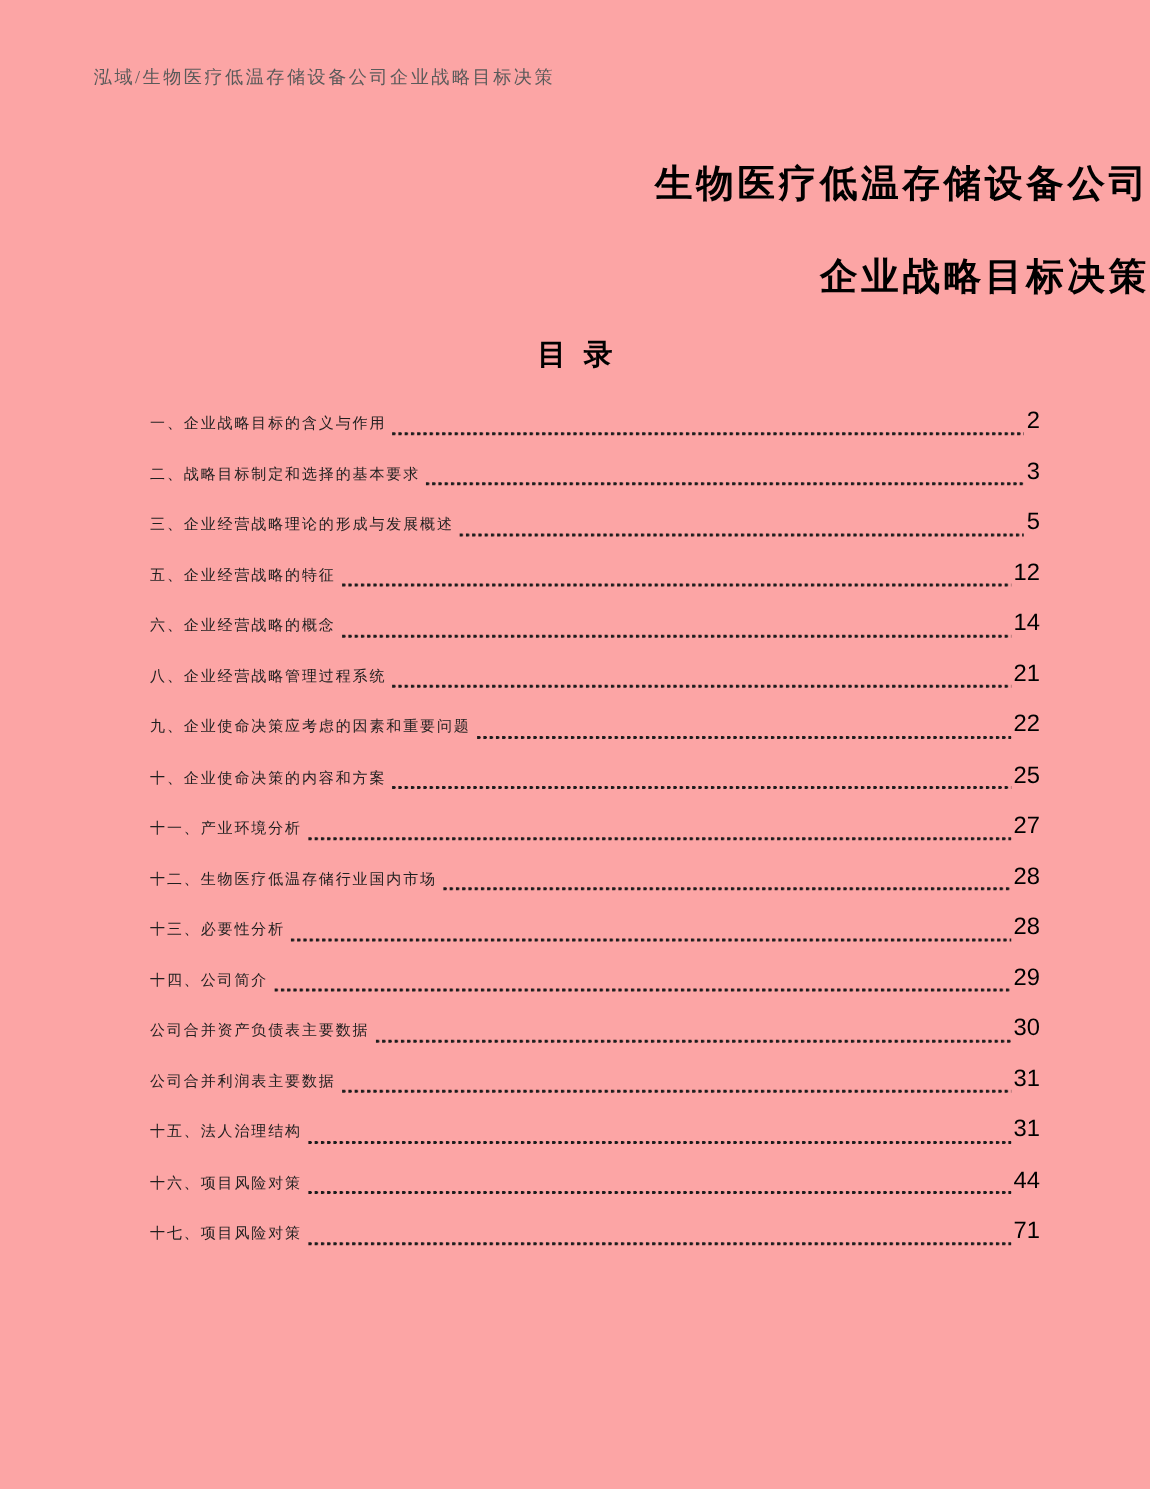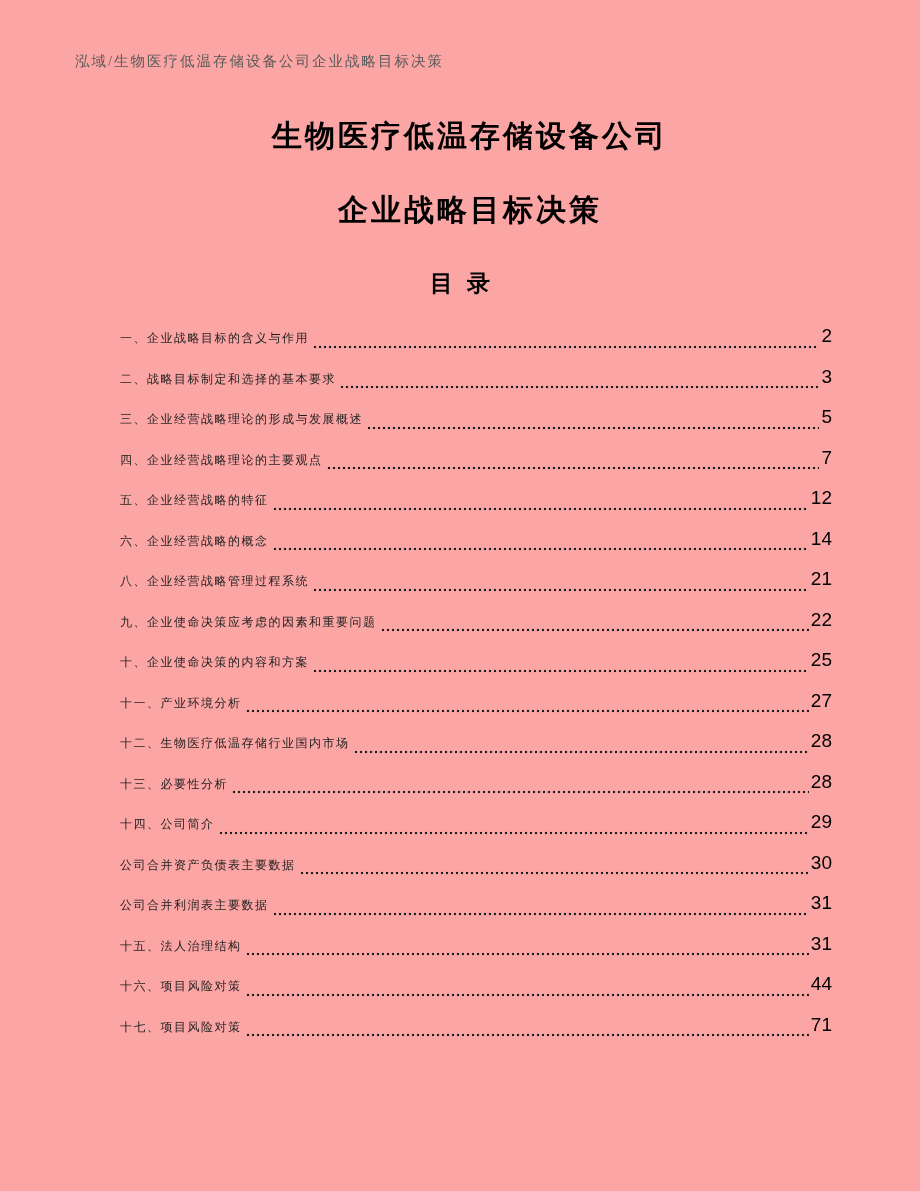--- a/index.html
+++ b/index.html
@@ -12,22 +12,22 @@
     color:#1a1a1a;
     overflow:hidden;
   }
   .doc-header {
     position:absolute; left:75px; top:52px;
     font-size:14.5px; letter-spacing:2px;
     color:#5a5a5a;
     font-family:"Liberation Serif","DejaVu Serif",serif;
   }
   .title-block {
-    position:absolute; left:0; right:0; top:121px;
-    text-align:center;
+    position:absolute; left:0; right:0; top:133px;
+    text-align:right;
     padding-left:20px;
   }
   .title-line {
     font-family:"Liberation Sans","DejaVu Sans",sans-serif;
     font-weight:700;
     font-size:30px;
     color:#000000;
     letter-spacing:3px;
     line-height:1;
   }
@@ -103,25 +103,20 @@
       <span class="toc-dots"></span>
       <span class="toc-page">3</span>
     </div>
 
     <div class="toc-row">
       <span class="toc-label">三、企业经营战略理论的形成与发展概述</span>
       <span class="toc-dots"></span>
       <span class="toc-page">5</span>
     </div>
 
-    <div class="toc-row">
-      <span class="toc-label">四、企业经营战略理论的主要观点</span>
-      <span class="toc-dots"></span>
-      <span class="toc-page">7</span>
-    </div>
 
     <div class="toc-row">
       <span class="toc-label">五、企业经营战略的特征</span>
       <span class="toc-dots"></span>
       <span class="toc-page">12</span>
     </div>
 
     <div class="toc-row">
       <span class="toc-label">六、企业经营战略的概念</span>
       <span class="toc-dots"></span>

